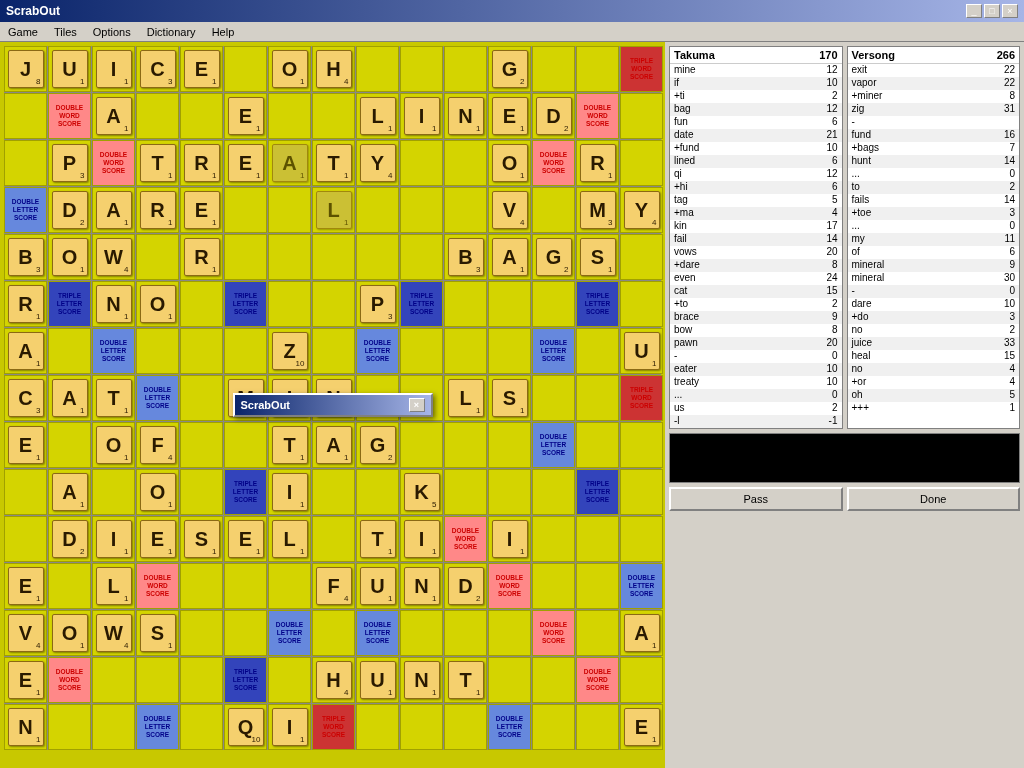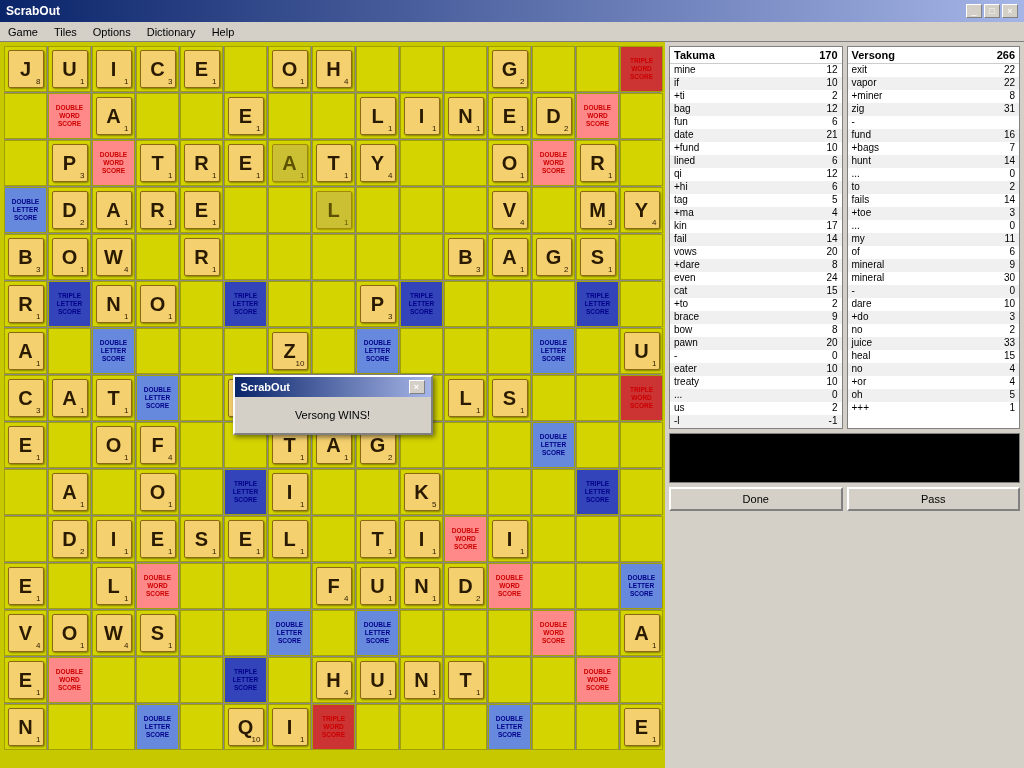--- a/index.html
+++ b/index.html
@@ -1073,23 +1073,20 @@
           </div>
         </div>
       </div>
 
     <div class="dialog-overlay">
       <div class="dialog">
         <div class="dialog-title">
           <span>ScrabOut</span>
           <div class="dialog-close">×</div>
         </div>
-        <div class="dialog-body">
-          <span>Versong WINS!</span>
-        </div>
       </div>
     </div>
   </div>
 
   <div class="right-panel">
     <div class="scores-area">
 
       <div class="player-scores">
         <div class="player-header">
           <span>Takuma</span>
@@ -1324,17 +1321,17 @@
             <div class="score-row">
               <span class="score-word">+++</span>
               <span class="score-pts">1</span>
             </div>
           </div>
       </div>
     </div>
 
     <div class="rack-area"></div>
     <div class="action-btns">
+      <button class="win95-btn">Pass</button>
       <button class="win95-btn">Done</button>
-      <button class="win95-btn">Pass</button>
     </div>
   </div>
 </div>
 
 </body></html>

